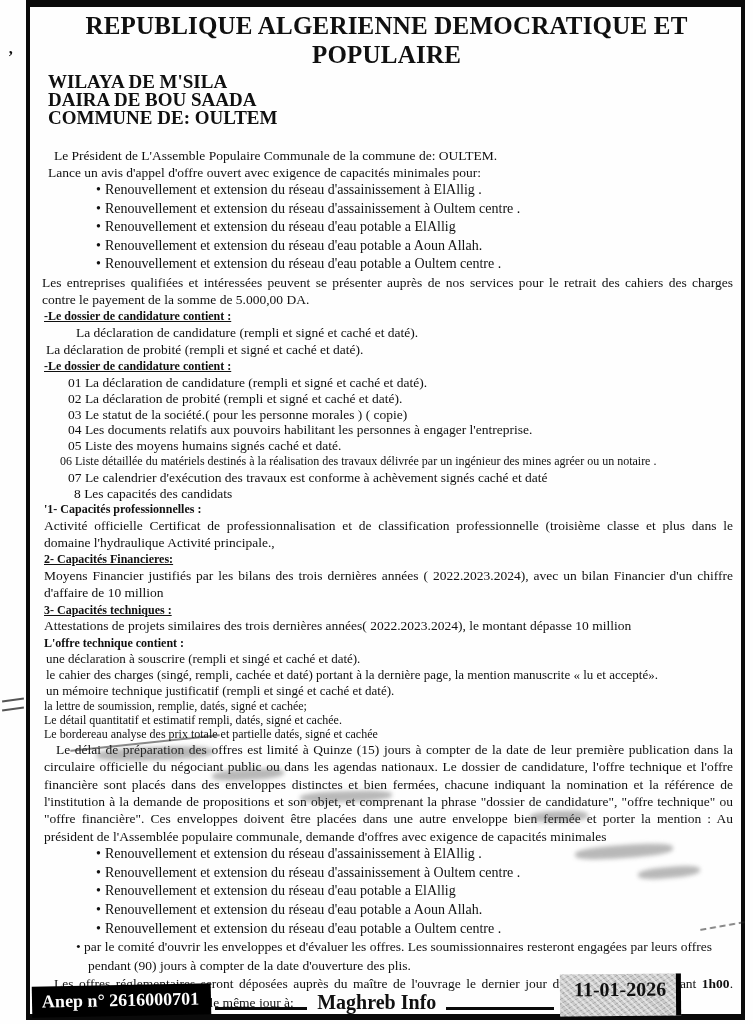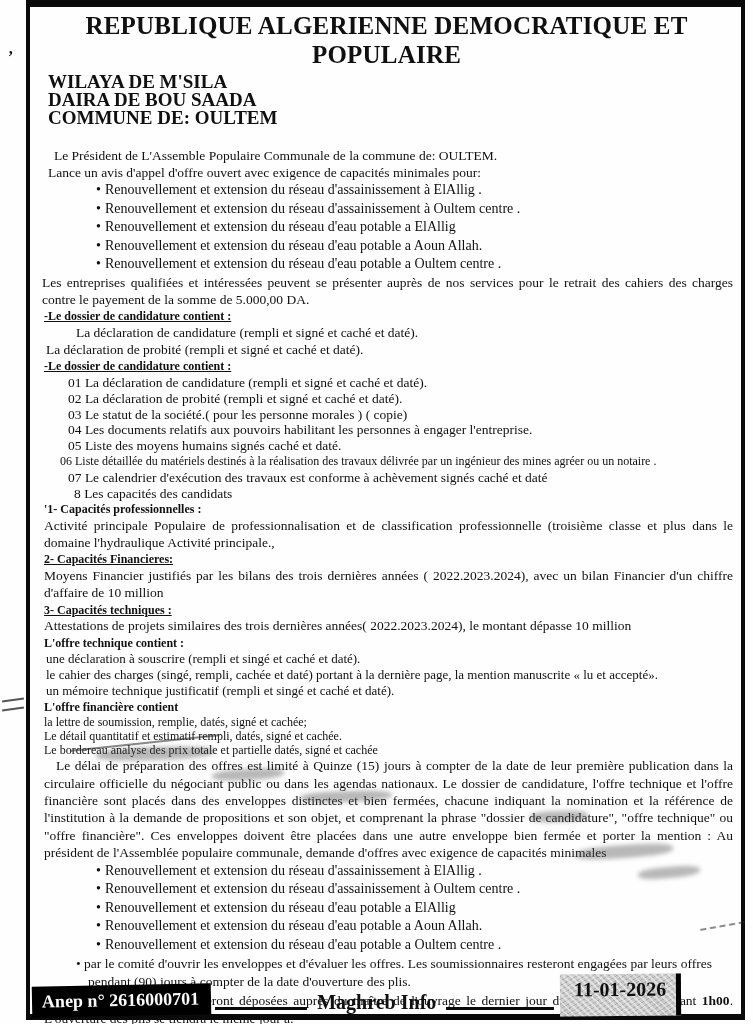--- a/index.html
+++ b/index.html
@@ -123,34 +123,33 @@
     <div class="numitem">01 La déclaration de candidature (rempli et signé et  caché et daté).</div>
     <div class="numitem">02 La déclaration de probité (rempli et signé et  caché et daté).</div>
     <div class="numitem">03 Le statut de la société.( pour les personne morales ) ( copie)</div>
     <div class="numitem">04 Les documents relatifs aux pouvoirs habilitant les personnes à engager l'entreprise.</div>
     <div class="numitem">05 Liste des moyens humains signés caché et daté.</div>
     <div class="numitem small">06 Liste détaillée du matériels destinés à la réalisation des travaux délivrée par un ingénieur des mines agréer ou un notaire .</div>
     <div class="numitem">07 Le calendrier  d'exécution des travaux est conforme à  achèvement signés caché et daté</div>
     <div class="numitem last">8 Les capacités des candidats</div>
 
     <div class="sechead">'1- Capacités professionnelles :</div>
-    <div class="captext">Activité principale Populaire de professionnalisation et de classification professionnelle (troisième classe et plus dans le domaine l'hydraulique Activité principale.,</div>
+    <div class="captext">Activité officielle Certificat de professionnalisation et de classification professionnelle (troisième classe et plus dans le domaine l'hydraulique Activité principale.,</div>
 
     <div class="sechead u">2-  Capacités Financieres:</div>
     <div class="captext">Moyens Financier justifiés par les bilans des trois dernières années ( 2022.2023.2024), avec un bilan    Financier   d'un chiffre d'affaire de 10 million</div>
 
     <div class="sechead u">3- Capacités techniques :</div>
     <div class="captext">Attestations  de projets similaires des trois dernières années( 2022.2023.2024), le montant dépasse 10 million</div>
 
     <div class="sechead">L'offre technique contient :</div>
     <div class="otitem">une déclaration à souscrire (rempli et singé et  caché et daté).</div>
     <div class="otitem">le cahier des charges (singé, rempli, cachée et daté) portant à la dernière page, la mention manuscrite « lu et accepté».</div>
     <div class="otitem">un mémoire technique  justificatif (rempli et singé et  caché et daté).</div>
 
-    <div class="sechead">L'offre financière contient</div>
     <div class="ofitem">la lettre de soumission, remplie, datés, signé et cachée;</div>
     <div class="ofitem">Le détail quantitatif et estimatif  rempli, datés, signé et cachée.</div>
     <div class="ofitem">Le bordereau analyse des prix totale et partielle datés, signé et cachée</div>
 
     <div class="envpara">Le délai de préparation des offres est limité à Quinze (15) jours à compter de la date de leur première publication dans la circulaire officielle du négociant public ou dans les agendas nationaux. Le dossier de candidature, l'offre technique et l'offre financière sont placés dans des enveloppes distinctes et bien fermées, chacune indiquant la nomination et la référence de l'institution à la demande de propositions et son objet, et comprenant la phrase "dossier de candidature", "offre technique" ou "offre financière". Ces enveloppes doivent être placées dans une autre enveloppe bien fermée et porter la mention : Au président de l'Assemblée populaire communale, demande d'offres avec exigence de capacités minimales</div>
 
     <div class="proj"><span class="dot">•</span><span>Renouvellement et extension du réseau d'assainissement à ElAllig .</span></div>
     <div class="proj"><span class="dot">•</span><span>Renouvellement et extension du réseau d'assainissement à Oultem centre .</span></div>
     <div class="proj"><span class="dot">•</span><span>Renouvellement et extension du réseau d'eau potable a ElAllig</span></div>
     <div class="proj"><span class="dot">•</span><span>Renouvellement et extension du réseau d'eau potable a Aoun Allah.</span></div>

